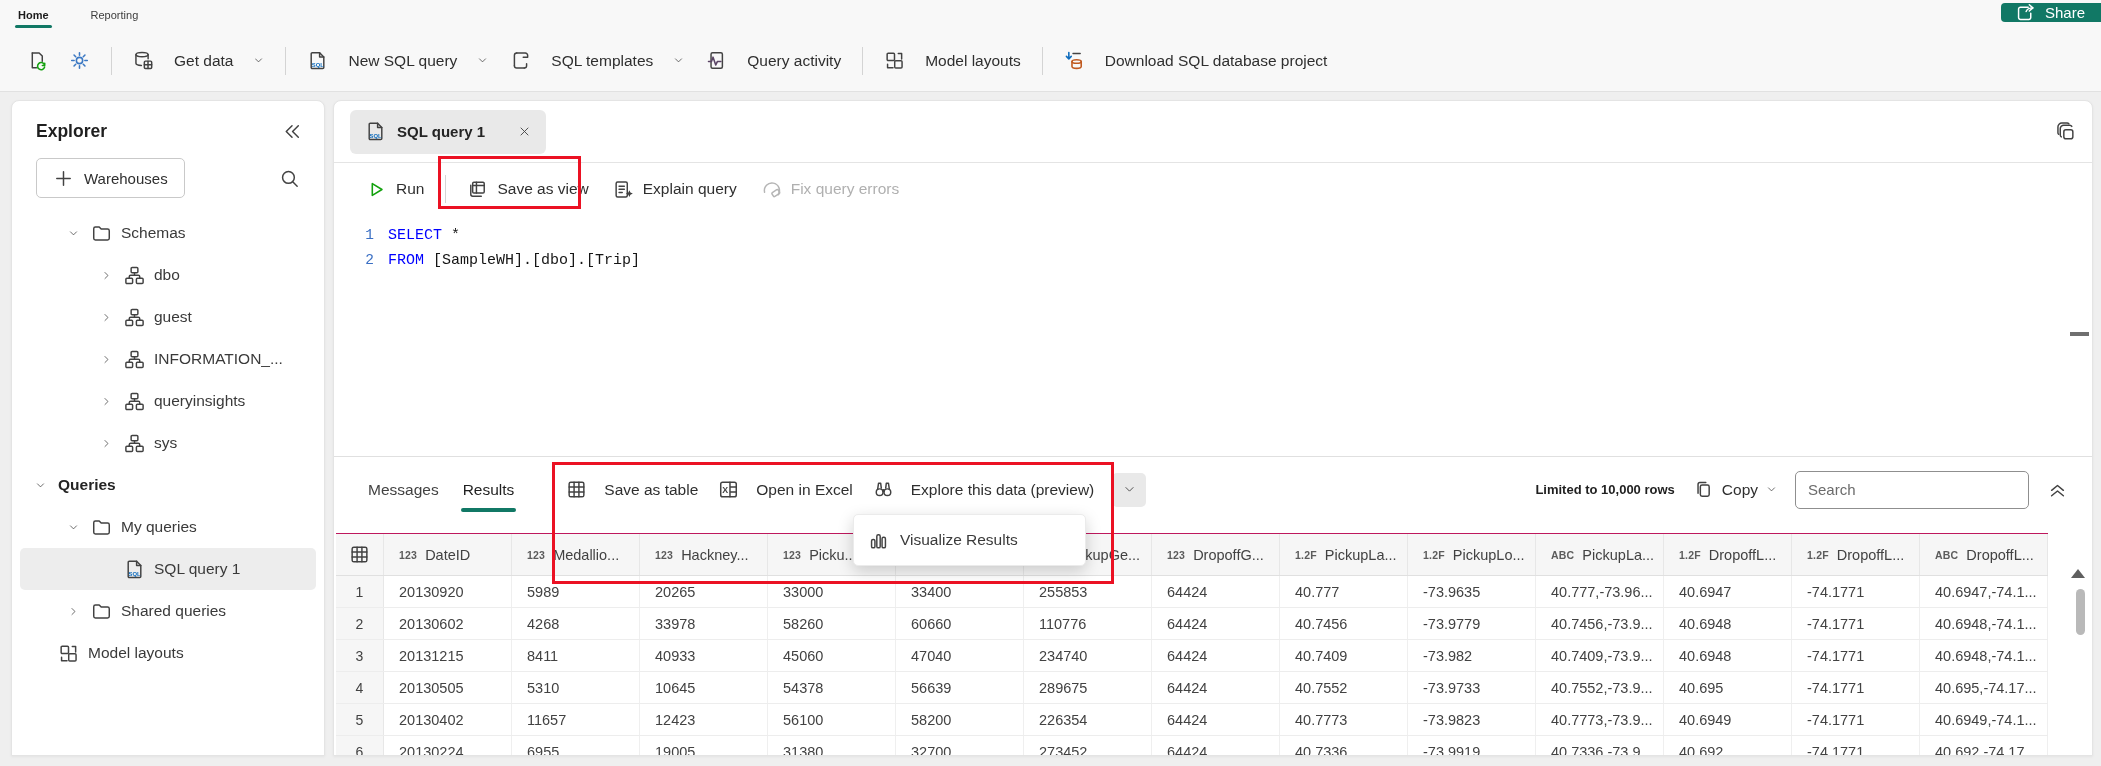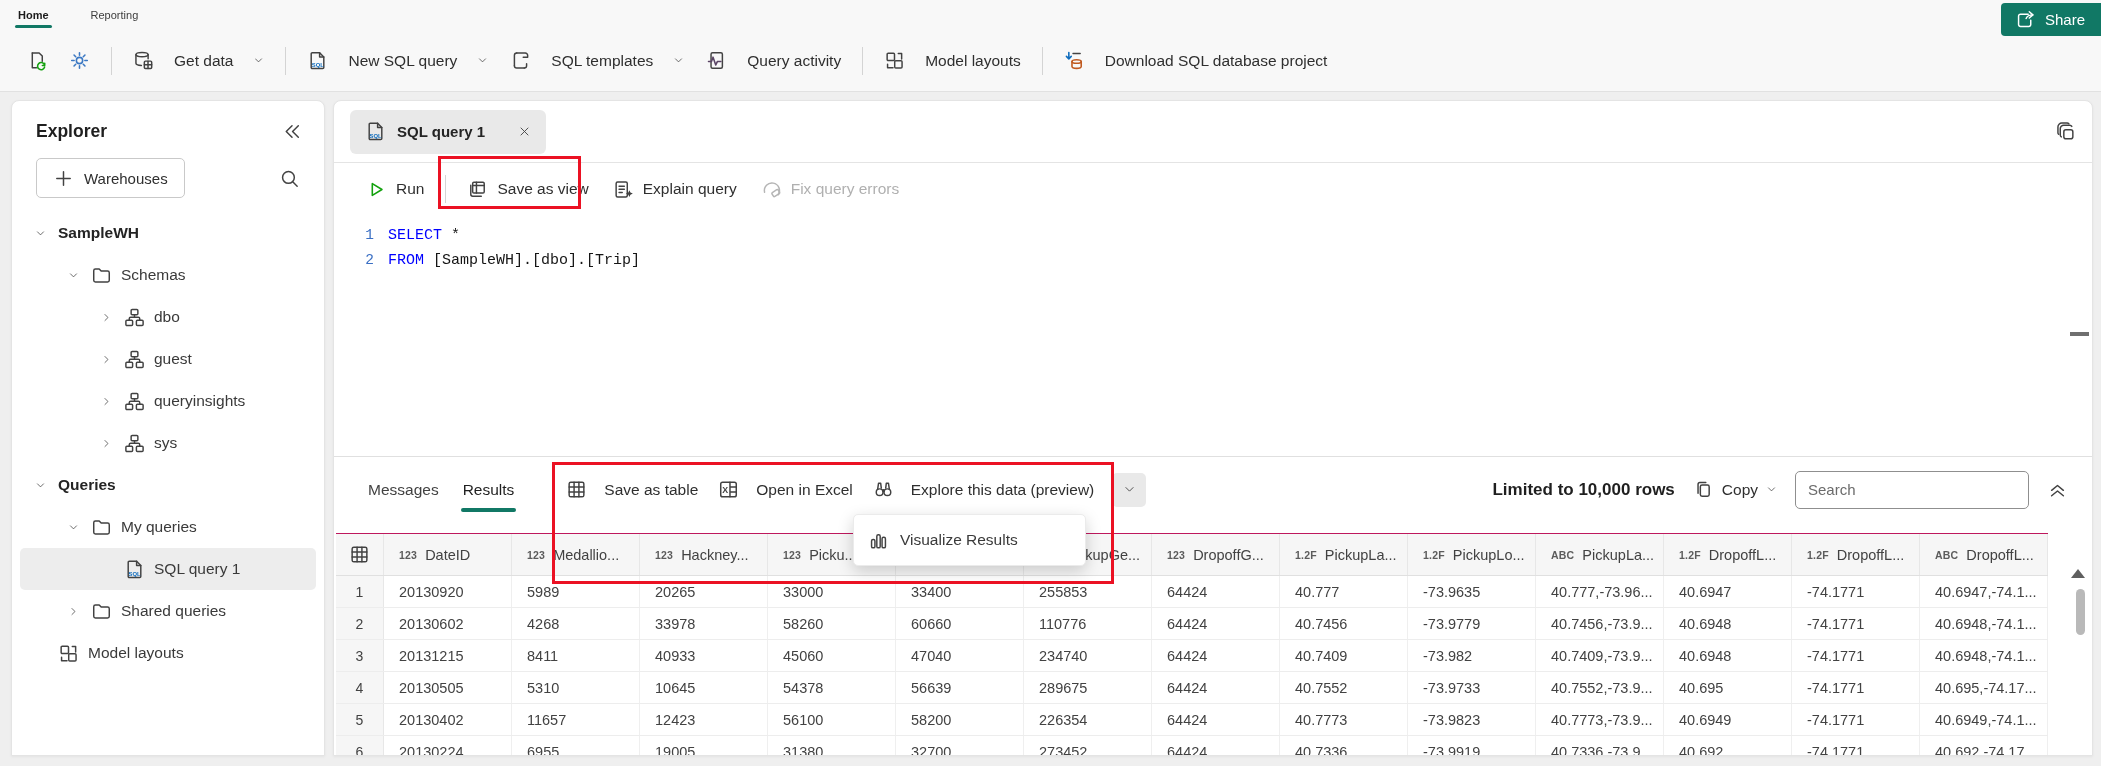--- a/index.html
+++ b/index.html
@@ -5,21 +5,21 @@
   * { margin:0; padding:0; box-sizing:border-box; }
   html,body { width:2101px; height:766px; }
   body { font-family:"Liberation Sans", sans-serif; color:#323232; }
   #root { position:relative; width:2101px; height:766px; background:#efefef; overflow:hidden; }
 
   
   .topbar { position:absolute; left:0; top:0; width:100%; height:30px; background:#f8f8f8; display:flex; align-items:center; padding-left:14px; gap:34px; z-index:5; }
   .top-tab { position:relative; font-size:11px; color:#3d3d3d; padding:3px 4px; cursor:default; }
   .top-tab.active { font-weight:700; color:#1b1b1b; }
   .top-tab.active::after { content:''; position:absolute; left:1px; right:1px; bottom:-4px; height:3px; border-radius:2px; background:#117865; }
-  .share-btn { position:absolute; right:0; top:3px; height:33px; background:#117865; color:#fff; display:flex; align-items:center; gap:9px; padding:0 16px 0 14px; font-size:15px; border:none; border-radius:4px 0 0 4px; z-index:6; }
+  .share-btn { position:absolute; right:0; top:3px; height:19px; background:#117865; color:#fff; display:flex; align-items:center; gap:9px; padding:0 16px 0 14px; font-size:15px; border:none; border-radius:4px 0 0 4px; z-index:6; }
   .share-btn svg * { stroke:#fff; }
 
   
   .ribbon { position:absolute; top:30px; left:0; width:100%; height:62px; background:#f8f8f8; border-bottom:1px solid #e1e1e1; display:flex; align-items:center; padding-left:16px; gap:2px; }
   .rb-btn { display:flex; align-items:center; gap:20px; padding:8px 10px; font-size:15.5px; color:#2f2f2f; background:none; border:none; border-radius:4px; font-family:inherit; }
   .rb-div { width:1px; height:28px; background:#d4d4d4; margin:0 9px; flex:none; }
 
   .icon { display:inline-flex; align-items:center; justify-content:center; }
   .icon svg { width:21px; height:21px; }
   .icon.sm svg { width:13px; height:13px; }
@@ -61,21 +61,21 @@
   
   .results { position:absolute; top:355px; left:0; right:0; bottom:0; border-top:1px solid #e0e0e0; }
   .res-toolbar { height:65px; display:flex; align-items:center; padding:0 16px 0 22px; }
   .res-tab { position:relative; height:65px; display:flex; align-items:center; padding:0 12px; font-size:15.5px; color:#424242; }
   .res-tab.active { font-weight:400; color:#1f1f1f; }
   .res-tab.active::after { content:''; position:absolute; left:10px; right:10px; bottom:10px; height:4px; border-radius:2px; background:#117865; }
   .res-btn { display:flex; align-items:center; gap:17px; padding:8px 10px; font-size:15.5px; color:#2f2f2f; background:none; border:none; font-family:inherit; }
   .res-btn:first-of-type { margin-left:30px; }
   .more-btn { width:34px; height:34px; margin-left:8px; border:none; border-radius:5px; background:#e9e9e9; display:flex; align-items:center; justify-content:center; }
   .res-right { margin-left:auto; display:flex; align-items:center; gap:18px; padding-right:8px; }
-  .limit-text { font-size:17px; font-weight:700; color:#1f1f1f; }
+  .limit-text { font-size:13px; font-weight:700; color:#1f1f1f; }
   .copy-btn { display:flex; align-items:center; gap:8px; font-size:15.5px; color:#2f2f2f; background:none; border:none; font-family:inherit; }
   .search-input { width:234px; height:38px; border:1px solid #8f8f8f; border-radius:5px; font-size:15px; padding:0 12px; color:#333; font-family:inherit; outline:none; background:#fff; }
   .search-input::placeholder { color:#6b6b6b; }
   .collapse-btn { background:none; border:none; display:flex; }
 
   
   .grid { position:absolute; top:76px; left:2px; border-top:1px solid #be185d; }
   .g-hrow { display:flex; height:42px; background:#f6f6f6; border-bottom:1px solid #e0e0e0; }
   .g-hcell { width:128px; flex:none; display:flex; align-items:center; padding-left:15px; border-right:1px solid #e7e7e7; font-size:14.5px; color:#424242; white-space:nowrap; overflow:hidden; }
   .g-type { font-size:10.5px; font-weight:700; color:#5c5c5c; margin-right:8px; letter-spacing:.2px; flex:none; }
@@ -275,30 +275,20 @@
       <span class="icon">
           <svg viewBox="0 0 20 20" xmlns="http://www.w3.org/2000/svg">
             <g fill="none" stroke="#424242" stroke-width="1.4" stroke-linecap="round" stroke-linejoin="round">
               <circle cx="9" cy="9" r="5.6"></circle>
               <path d="M13.3 13.3l4 4"></path>
             </g>
           </svg>
         </span>
     </div>
     <div class="tree">
-        <div class="tree-row" style="padding-left: 11px;">
-          <span class="icon xs tw">
-            <svg viewBox="0 0 20 20" xmlns="http://www.w3.org/2000/svg">
-              <g fill="none" stroke="#424242" stroke-width="1.4" stroke-linecap="round" stroke-linejoin="round">
-                <path d="M4.5 7l5.5 5.5L15.5 7"></path>
-              </g>
-            </svg>
-          </span>
-          <span class="tree-lbl bold">SampleWH</span>
-        </div>
         <div class="tree-row" style="padding-left: 44px;">
           <span class="icon xs tw">
             <svg viewBox="0 0 20 20" xmlns="http://www.w3.org/2000/svg">
               <g fill="none" stroke="#424242" stroke-width="1.4" stroke-linecap="round" stroke-linejoin="round">
                 <path d="M4.5 7l5.5 5.5L15.5 7"></path>
               </g>
             </svg>
           </span>
           <span class="icon">
             <svg viewBox="0 0 20 20" xmlns="http://www.w3.org/2000/svg">
@@ -341,20 +331,40 @@
             <svg viewBox="0 0 20 20" xmlns="http://www.w3.org/2000/svg">
               <g fill="none" stroke="#424242" stroke-width="1.4" stroke-linecap="round" stroke-linejoin="round">
                 <rect x="6.8" y="2.4" width="6.4" height="5" rx="1"></rect>
                 <rect x="1.8" y="12.6" width="6.4" height="5" rx="1"></rect>
                 <rect x="11.8" y="12.6" width="6.4" height="5" rx="1"></rect>
                 <path d="M10 7.4v2.4M5 12.6v-1.4a1.4 1.4 0 0 1 1.4-1.4h7.2A1.4 1.4 0 0 1 15 11.2v1.4"></path>
               </g>
             </svg>
           </span>
           <span class="tree-lbl">guest</span>
+        </div>
+        <div class="tree-row" style="padding-left: 77px;">
+          <span class="icon xs tw">
+            <svg viewBox="0 0 20 20" xmlns="http://www.w3.org/2000/svg">
+              <g fill="none" stroke="#424242" stroke-width="1.4" stroke-linecap="round" stroke-linejoin="round">
+                <path d="M7.2 4.5l5.5 5.5-5.5 5.5"></path>
+              </g>
+            </svg>
+          </span>
+          <span class="icon">
+            <svg viewBox="0 0 20 20" xmlns="http://www.w3.org/2000/svg">
+              <g fill="none" stroke="#424242" stroke-width="1.4" stroke-linecap="round" stroke-linejoin="round">
+                <rect x="6.8" y="2.4" width="6.4" height="5" rx="1"></rect>
+                <rect x="1.8" y="12.6" width="6.4" height="5" rx="1"></rect>
+                <rect x="11.8" y="12.6" width="6.4" height="5" rx="1"></rect>
+                <path d="M10 7.4v2.4M5 12.6v-1.4a1.4 1.4 0 0 1 1.4-1.4h7.2A1.4 1.4 0 0 1 15 11.2v1.4"></path>
+              </g>
+            </svg>
+          </span>
+          <span class="tree-lbl">INFORMATION_...</span>
         </div>
         <div class="tree-row" style="padding-left: 77px;">
           <span class="icon xs tw">
             <svg viewBox="0 0 20 20" xmlns="http://www.w3.org/2000/svg">
               <g fill="none" stroke="#424242" stroke-width="1.4" stroke-linecap="round" stroke-linejoin="round">
                 <path d="M7.2 4.5l5.5 5.5-5.5 5.5"></path>
               </g>
             </svg>
           </span>
           <span class="icon">

